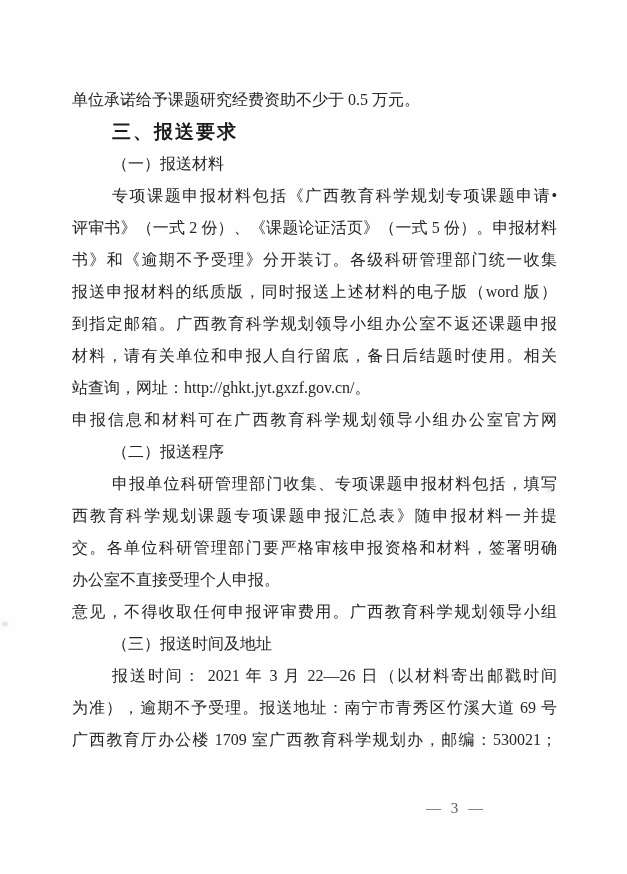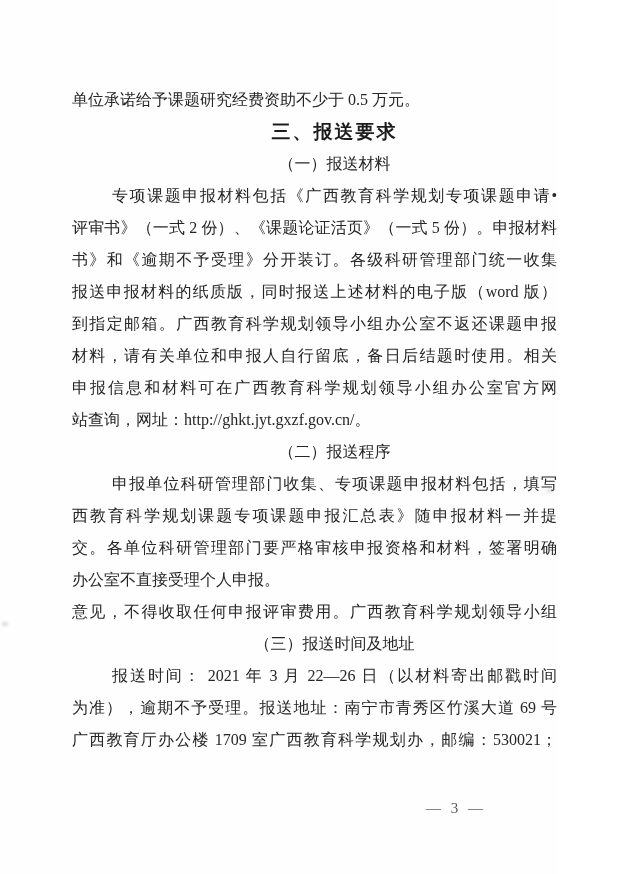--- a/index.html
+++ b/index.html
@@ -22,21 +22,21 @@
     top: 84px;
     left: 72px;
     width: 485px;
   }
   .line {
     font-size: 16px;
     line-height: 32px;
     height: 32px;
     overflow: hidden;
     white-space: normal;
-    text-align: center;
+    text-align: left;
     color: #262626;
   }
   .line.plain { text-align: left; }
   .line.sub { text-indent: 40px; }
   .line.heading {
     text-indent: 40px;
     font-family: "Liberation Sans", "DejaVu Sans", sans-serif;
     font-weight: 700;
     font-size: 19px;
     letter-spacing: 2px;
@@ -90,22 +90,22 @@
   <div class="content" id="content">
       <div class="line plain">单位承诺给予课题研究经费资助不少于 0.5 万元。</div>
       <div class="line heading">三、报送要求</div>
       <div class="line sub">（一）报送材料</div>
       <div class="line indent-justify">专项课题申报材料包括《广西教育科学规划专项课题申请•</div>
       <div class="line justify">评审书》（一式 2 份）、《课题论证活页》（一式 5 份）。申报材料</div>
       <div class="line justify">书》和《逾期不予受理》分开装订。各级科研管理部门统一收集</div>
       <div class="line justify">报送申报材料的纸质版，同时报送上述材料的电子版（word 版）</div>
       <div class="line justify">到指定邮箱。广西教育科学规划领导小组办公室不返还课题申报</div>
       <div class="line justify">材料，请有关单位和申报人自行留底，备日后结题时使用。相关</div>
+      <div class="line plain">站查询，网址：http://ghkt.jyt.gxzf.gov.cn/。</div>
       <div class="line justify">申报信息和材料可在广西教育科学规划领导小组办公室官方网</div>
-      <div class="line plain">站查询，网址：http://ghkt.jyt.gxzf.gov.cn/。</div>
       <div class="line sub">（二）报送程序</div>
       <div class="line indent-justify">申报单位科研管理部门收集、专项课题申报材料包括，填写《广</div>
       <div class="line justify">西教育科学规划课题专项课题申报汇总表》随申报材料一并提</div>
       <div class="line justify">交。各单位科研管理部门要严格审核申报资格和材料，签署明确</div>
       <div class="line plain">办公室不直接受理个人申报。</div>
       <div class="line justify">意见，不得收取任何申报评审费用。广西教育科学规划领导小组</div>
       <div class="line sub">（三）报送时间及地址</div>
       <div class="line indent-justify">报送时间： 2021 年 3 月 22—26 日（以材料寄出邮戳时间</div>
       <div class="line justify">为准），逾期不予受理。报送地址：南宁市青秀区竹溪大道 69 号</div>
       <div class="line justify">广西教育厅办公楼 1709 室广西教育科学规划办，邮编：530021；</div>

